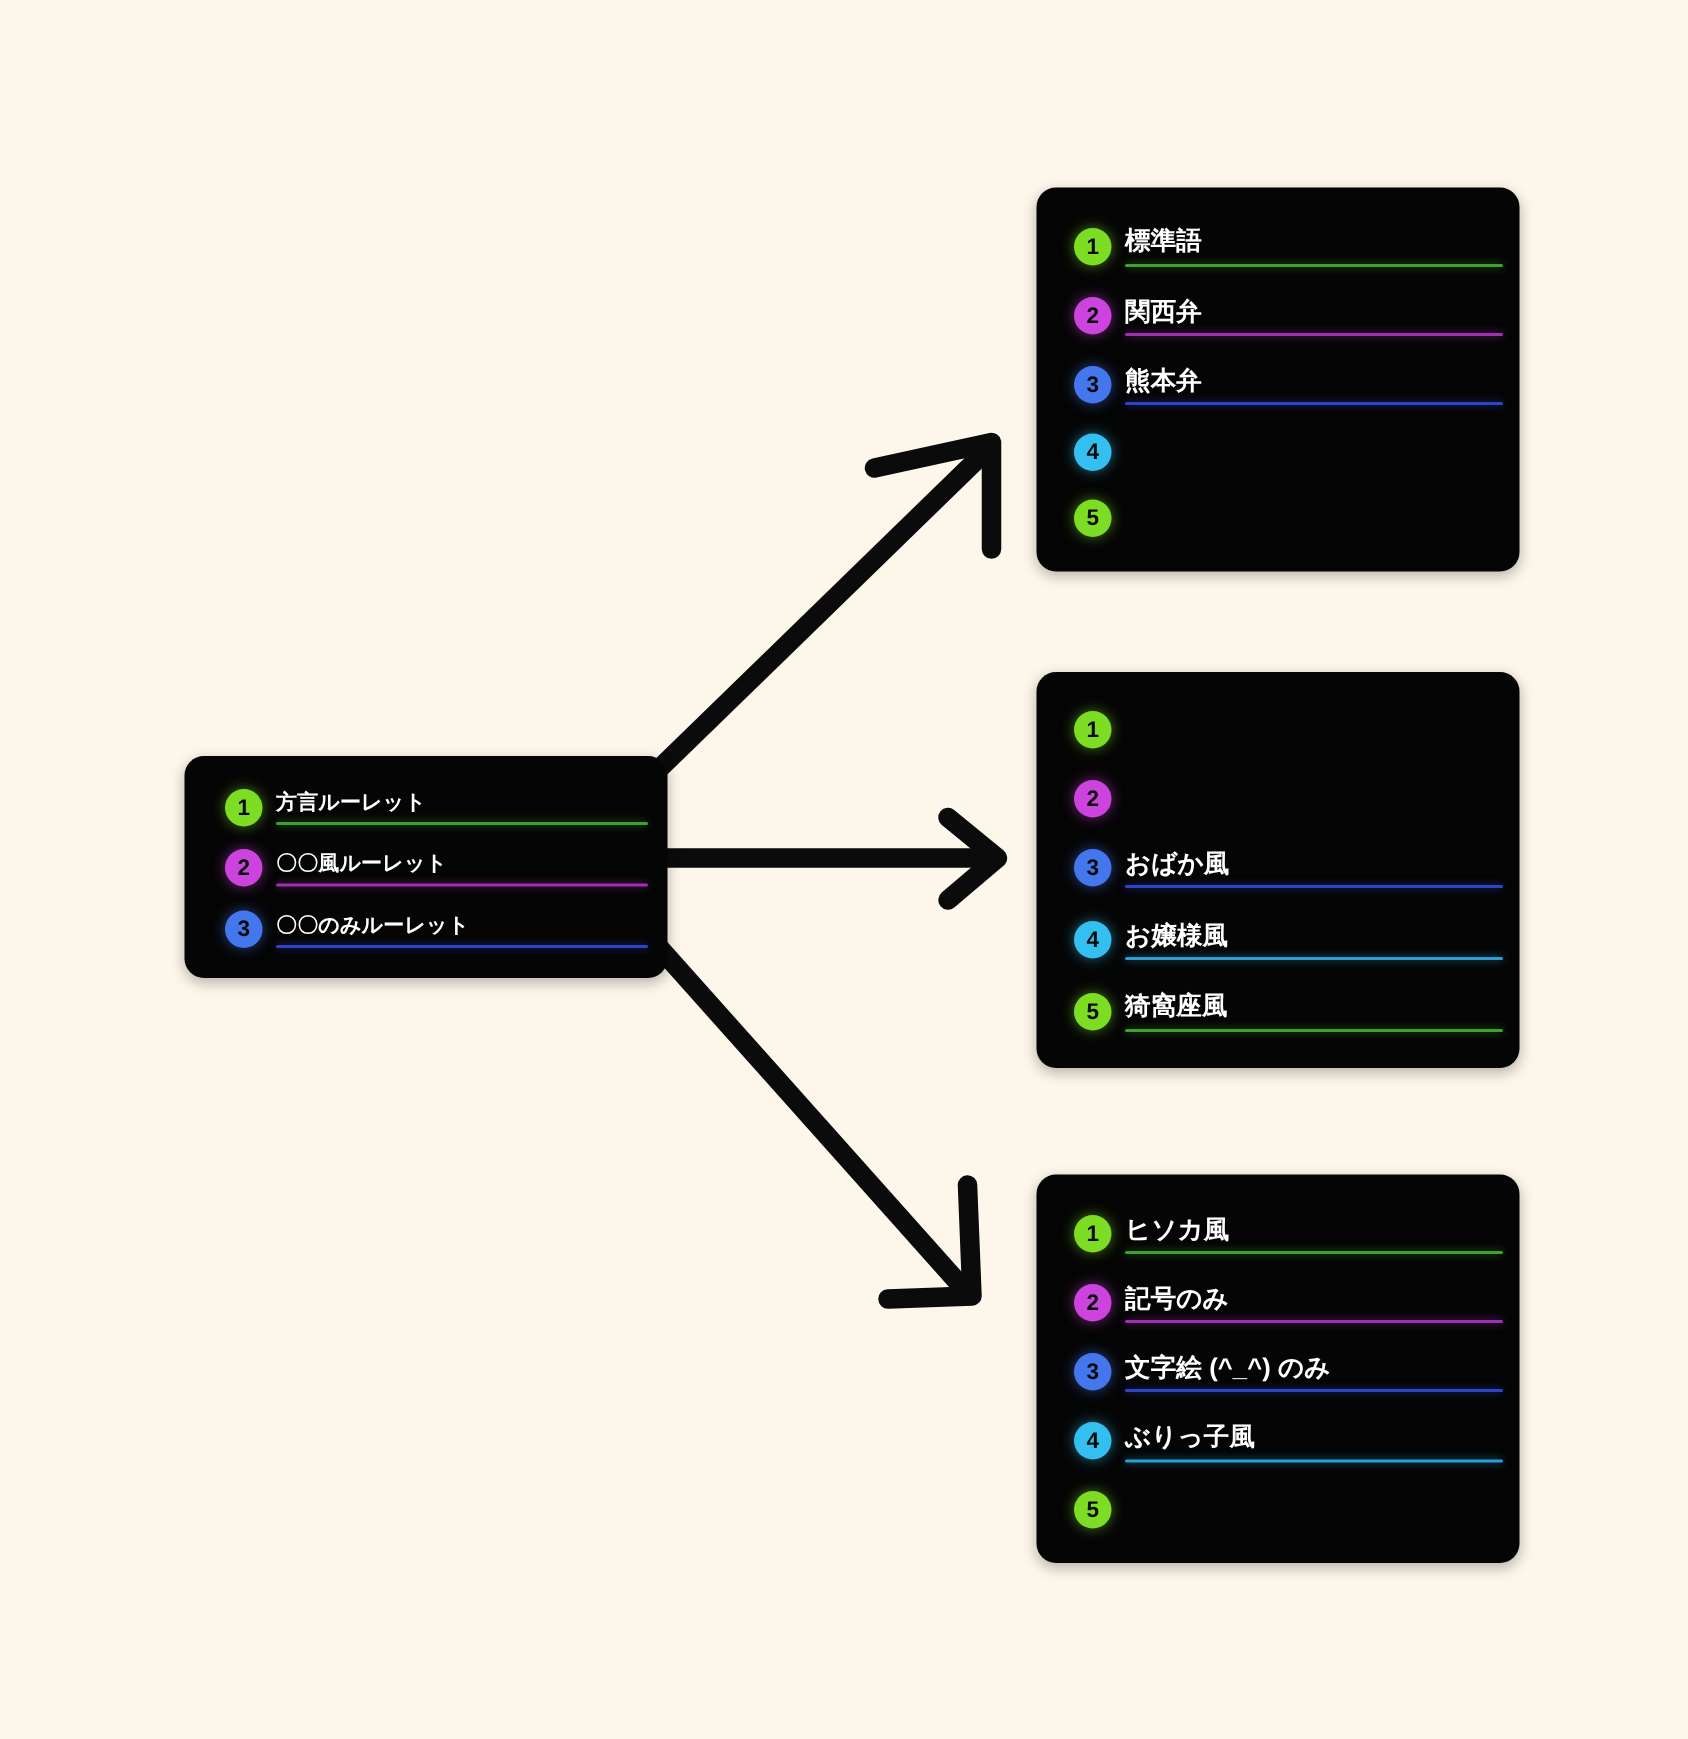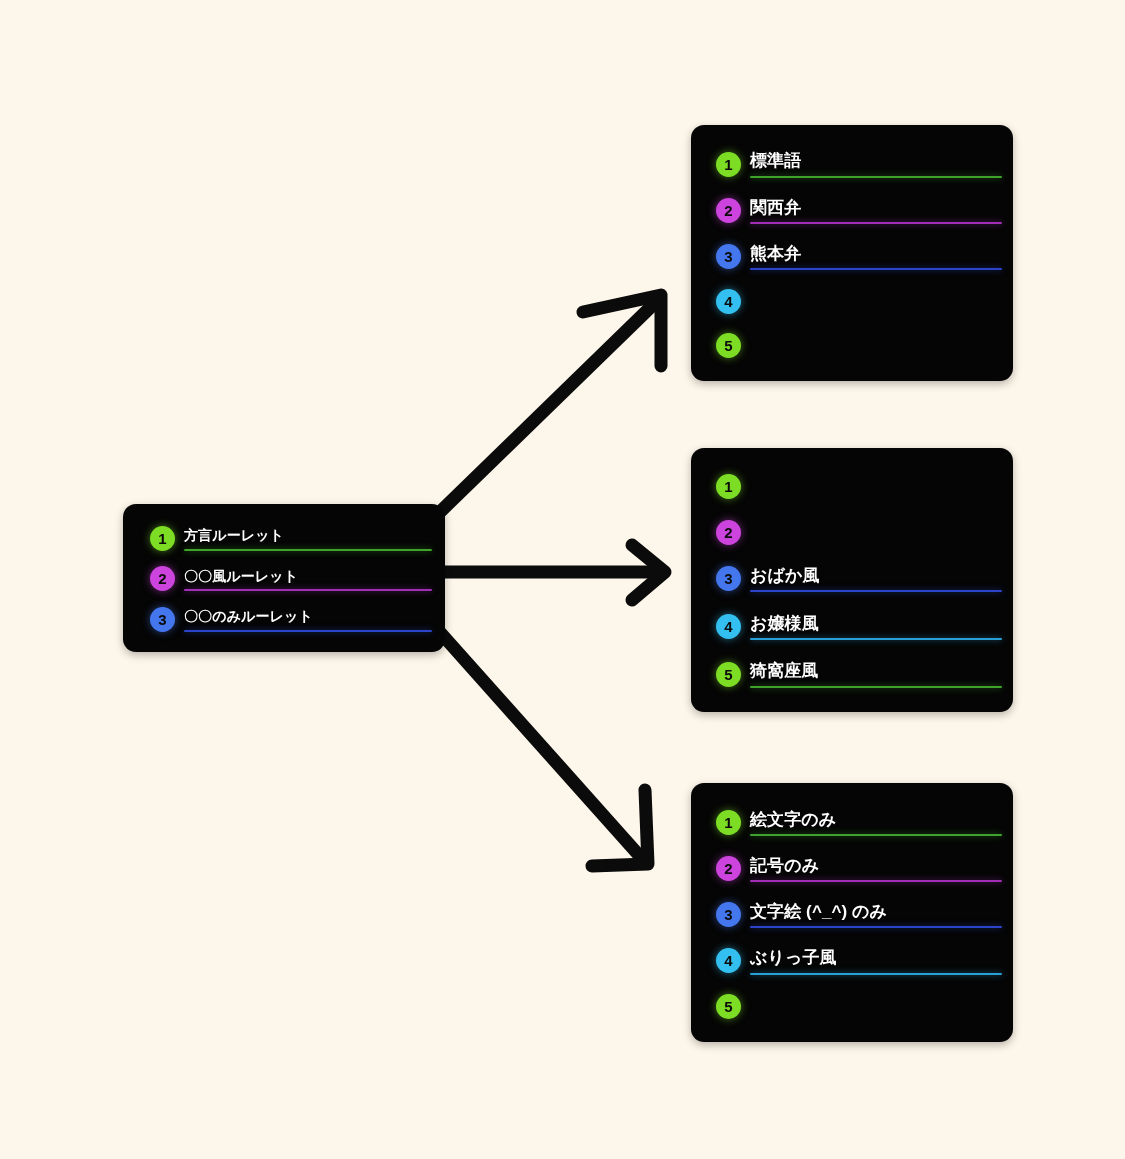--- a/index.html
+++ b/index.html
@@ -237,21 +237,21 @@
         </span>
       </div>
     </div>
   </div>
 
   <div class="card target-3">
     <div class="list">
       <div class="row">
         <span class="badge" style="background: rgb(125, 221, 37); box-shadow: rgba(125, 221, 37, 0.533) 0px 0px 9px;">1</span>
         <span class="field">
-          <span class="field-text">絵文字のみ</span>
+          <span class="field-text">ヒソカ風</span>
           <span class="field-rule" style="background: rgb(63, 163, 43); box-shadow: rgba(63, 163, 43, 0.667) 0px 0px 6px;"></span>
         </span>
       </div>
       <div class="row">
         <span class="badge" style="background: rgb(204, 68, 221); box-shadow: rgba(204, 68, 221, 0.533) 0px 0px 9px;">2</span>
         <span class="field">
           <span class="field-text">記号のみ</span>
           <span class="field-rule" style="background: rgb(161, 47, 181); box-shadow: rgba(161, 47, 181, 0.667) 0px 0px 6px;"></span>
         </span>
       </div>

